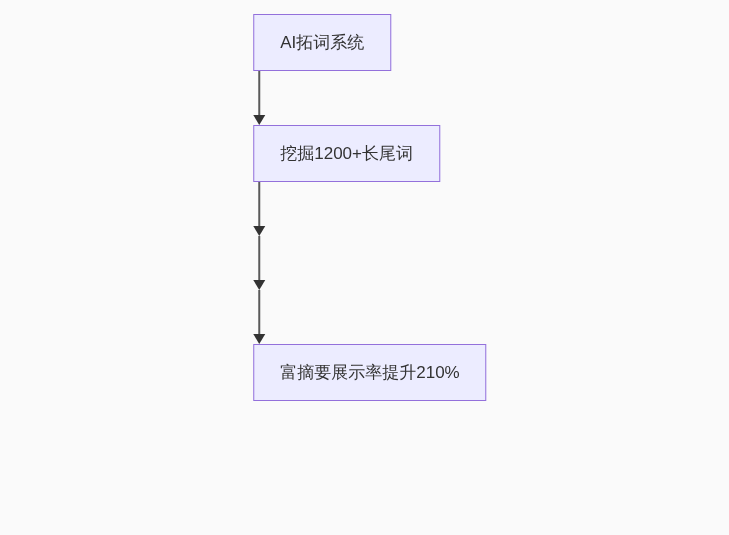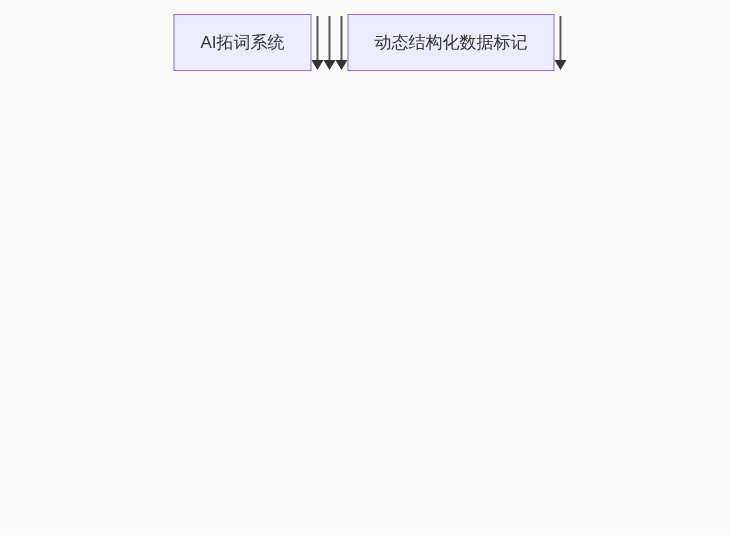--- a/index.html
+++ b/index.html
@@ -22,22 +22,22 @@
     position: relative;
     width: 729px;
     height: 535px;
   }
   .flow-column {
     position: absolute;
     top: 14px;
     left: 370px;
     transform: translateX(-50%);
     display: flex;
-    flex-direction: row;
-    align-items: center;
+    flex-direction: column;
+    align-items: flex-start;
   }
   .flow-node {
     background: var(--node-fill);
     border: 1px solid var(--node-border);
     color: var(--text);
     font-size: 17px;
     line-height: 1;
     padding: 19px 26px;
     white-space: nowrap;
     text-align: center;
@@ -69,36 +69,39 @@
 
     <div class="flow-node">
       <span>AI拓词系统</span>
     </div>
 
     <div class="flow-edge">
       <div class="edge-line"></div>
       <div class="arrowhead-down"></div>
     </div>
 
+    <div class="flow-node">
+      <span>挖掘1200+长尾词</span>
+    </div>
+
+    <div class="flow-edge">
+      <div class="edge-line"></div>
+      <div class="arrowhead-down"></div>
+    </div>
+
 
     <div class="flow-edge">
       <div class="edge-line"></div>
       <div class="arrowhead-down"></div>
     </div>
 
 
     <div class="flow-edge">
       <div class="edge-line"></div>
       <div class="arrowhead-down"></div>
     </div>
 
     <div class="flow-node">
-      <span>动态结构化数据标记</span>
+      <span>富摘要展示率提升210%</span>
     </div>
-
-    <div class="flow-edge">
-      <div class="edge-line"></div>
-      <div class="arrowhead-down"></div>
-    </div>
-
 
   </div>
 </div>
 
 </body></html>

